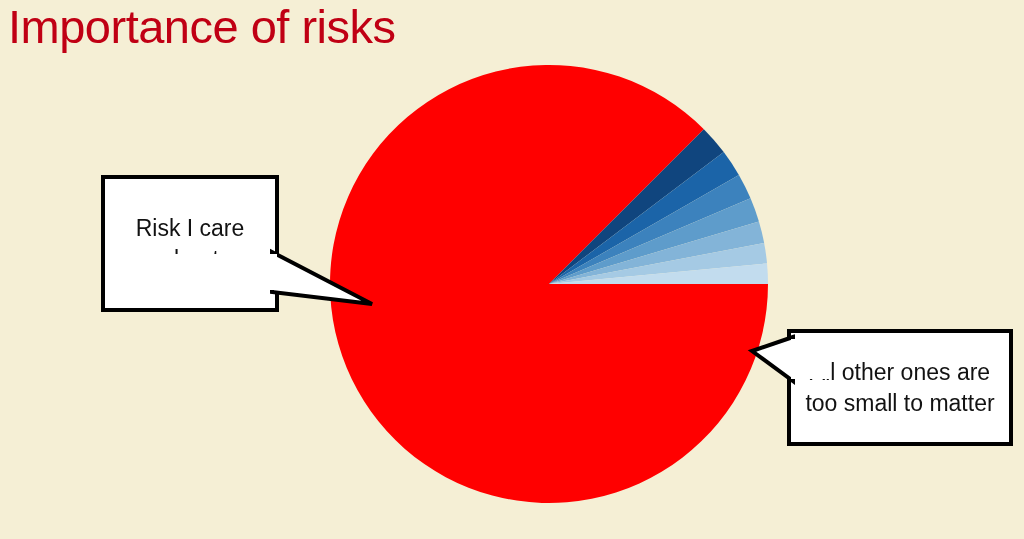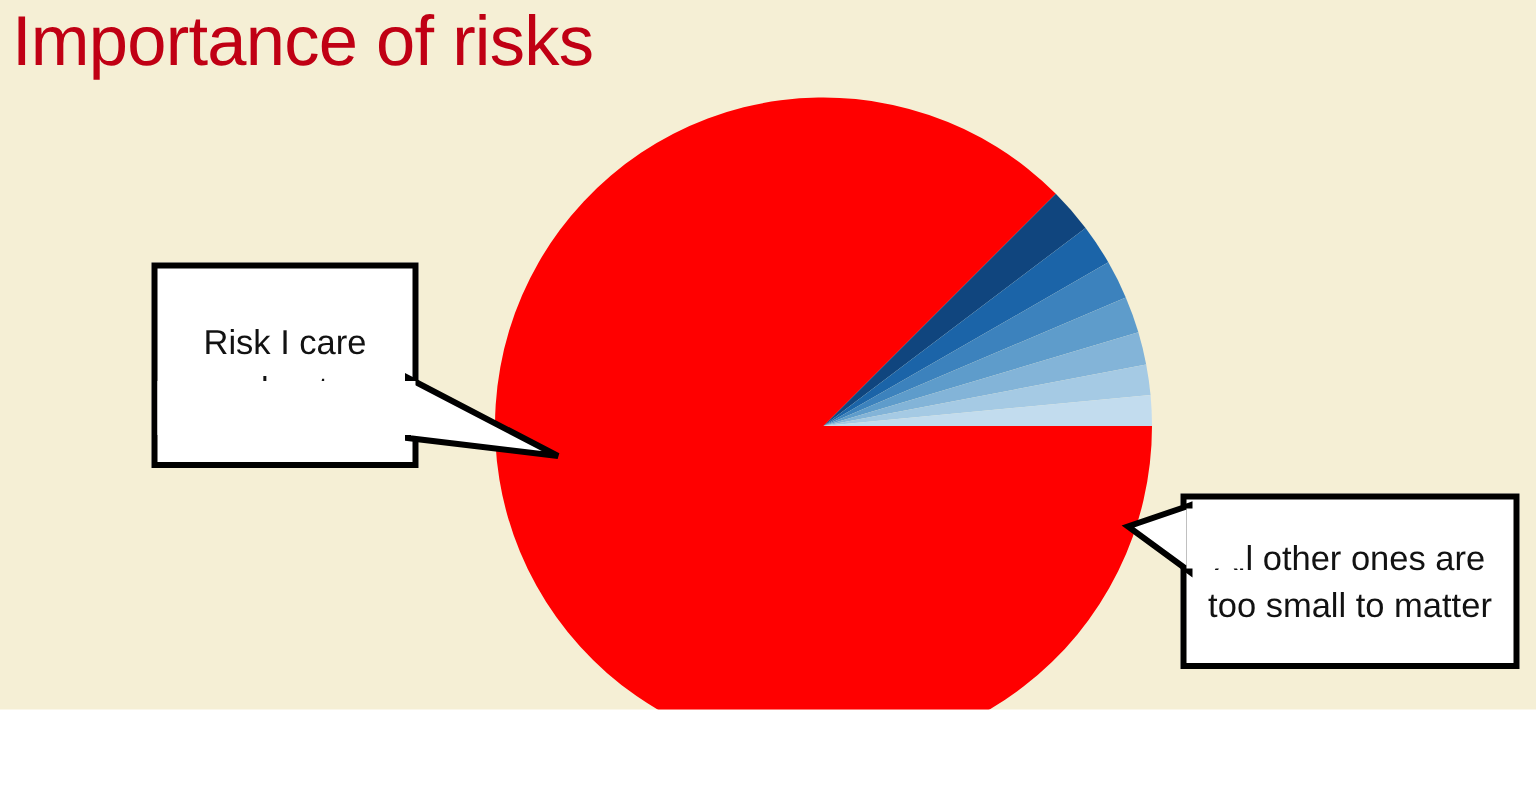--- a/index.html
+++ b/index.html
@@ -8,21 +8,21 @@
   }
   body {
     width: 1024px;
     height: 539px;
     overflow: hidden;
     font-family: "Liberation Sans", sans-serif;
   }
   #slide {
     position: relative;
     width: 1024px;
-    height: 473px;
+    height: 539px;
     background: #F5EFD5;
     overflow: hidden;
   }
   #slide-title {
     position: absolute;
     left: 8px;
     top: -2px;
     font-family: "Liberation Sans", sans-serif;
     font-size: 47px;
     font-weight: 400;

